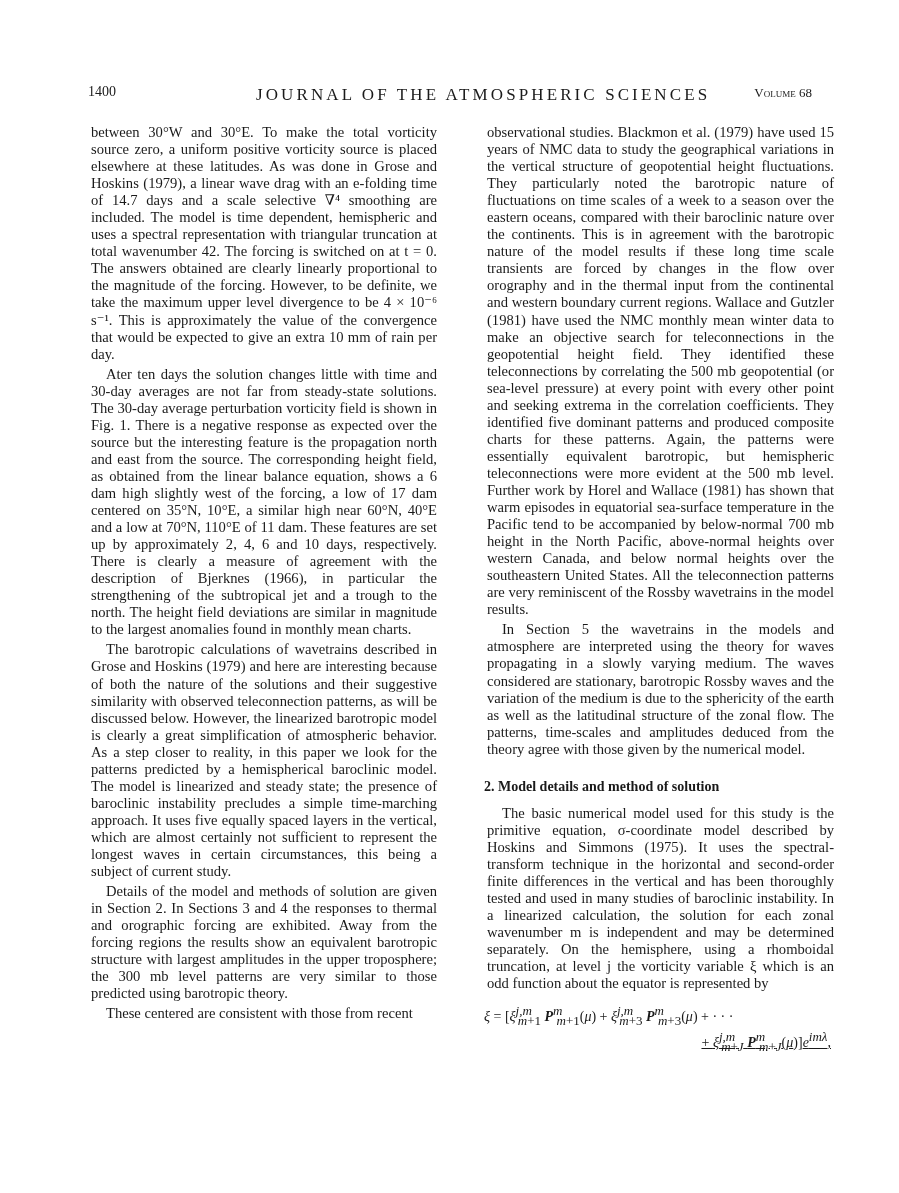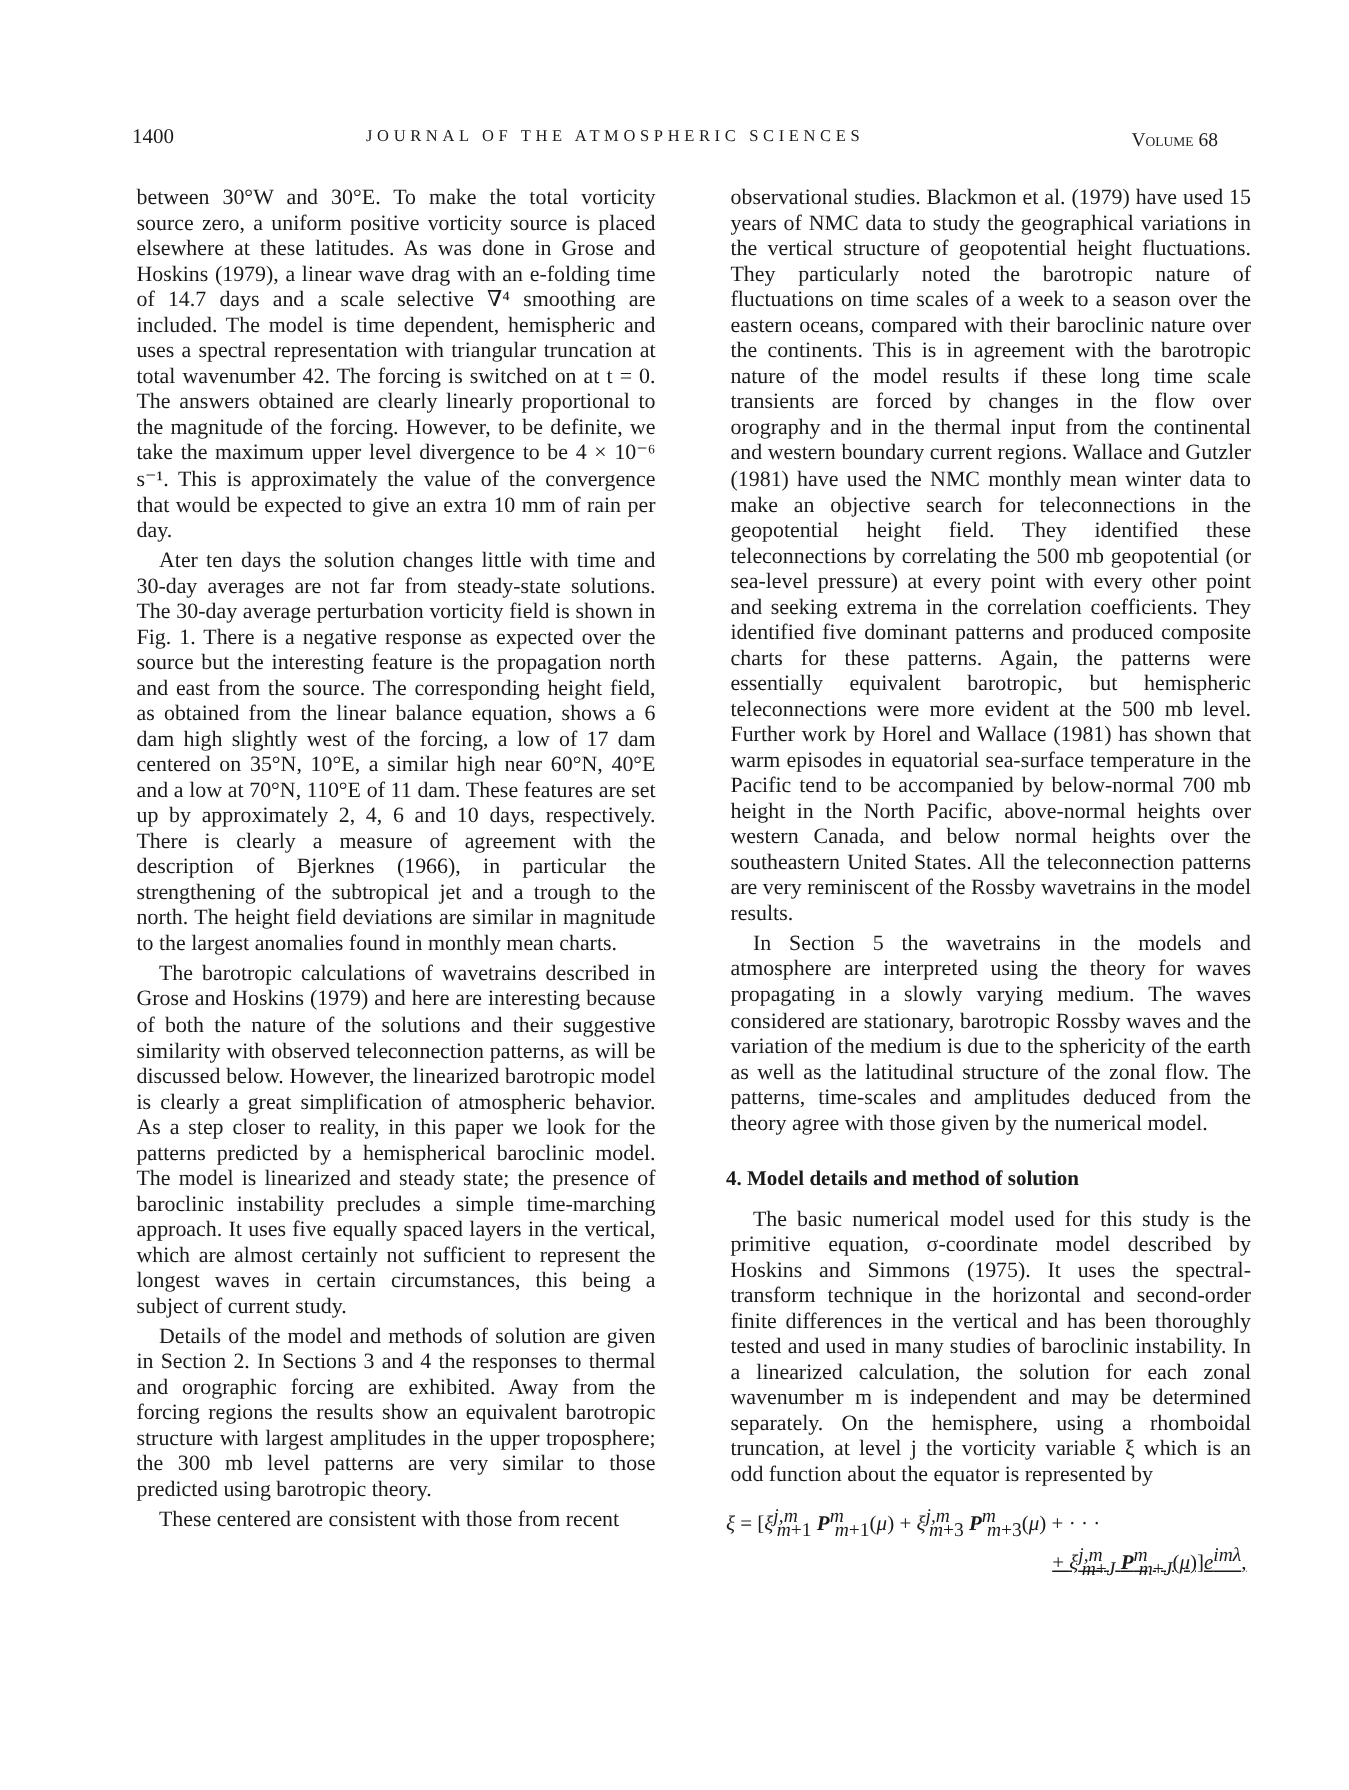--- a/index.html
+++ b/index.html
@@ -7,22 +7,22 @@
     width: 899px; height: 1193px; position: relative; overflow: hidden;
     font-family: "Liberation Serif", "DejaVu Serif", serif;
     color: #1a1a1a;
   }
   .header {
     position: absolute; top: 84px; left: 88px; width: 724px; height: 20px;
     font-size: 14px;
   }
   .page-num { position: absolute; left: 0; top: 0; }
   .journal {
-    position: absolute; left: 156px; top: 1px;
-    letter-spacing: 3.1px; font-size: 11px;
+    position: absolute; left: 168px; top: 1px;
+    letter-spacing: 3.1px; font-size: 17px;
   }
   .volume {
     position: absolute; right: 0; top: 1px; font-size: 13px;
     font-variant: small-caps;
   }
   .col {
     position: absolute; top: 121px; width: 352px;
     font-size: 14.6px; line-height: 17.05px;
     text-align: justify; hyphens: manual;
   }
@@ -55,21 +55,21 @@
   <p class="noindent">between 30°W and 30°E. To make the total vorticity source zero, a uniform positive vorticity source is placed elsewhere at these latitudes. As was done in Grose and Hoskins (1979), a linear wave drag with an e-folding time of 14.7 days and a scale selective ∇⁴ smoothing are included. The model is time dependent, hemispheric and uses a spectral representation with triangular truncation at total wavenumber 42. The forcing is switched on at t = 0. The answers obtained are clearly linearly proportional to the magnitude of the forcing. However, to be definite, we take the maximum upper level divergence to be 4 × 10⁻⁶ s⁻¹. This is approximately the value of the convergence that would be expected to give an extra 10 mm of rain per day.</p>
   <p>Ater ten days the solution changes little with time and 30-day averages are not far from steady-state solutions. The 30-day average perturbation vorticity field is shown in Fig. 1. There is a negative response as expected over the source but the interesting feature is the propagation north and east from the source. The corresponding height field, as obtained from the linear balance equation, shows a 6 dam high slightly west of the forcing, a low of 17 dam centered on 35°N, 10°E, a similar high near 60°N, 40°E and a low at 70°N, 110°E of 11 dam. These features are set up by approximately 2, 4, 6 and 10 days, respectively. There is clearly a measure of agreement with the description of Bjerknes (1966), in particular the strengthening of the subtropical jet and a trough to the north. The height field deviations are similar in magnitude to the largest anomalies found in monthly mean charts.</p>
   <p>The barotropic calculations of wavetrains described in Grose and Hoskins (1979) and here are interesting because of both the nature of the solutions and their suggestive similarity with observed teleconnection patterns, as will be discussed below. However, the linearized barotropic model is clearly a great simplification of atmospheric behavior. As a step closer to reality, in this paper we look for the patterns predicted by a hemispherical baroclinic model. The model is linearized and steady state; the presence of baroclinic instability precludes a simple time-marching approach. It uses five equally spaced layers in the vertical, which are almost certainly not sufficient to represent the longest waves in certain circumstances, this being a subject of current study.</p>
   <p>Details of the model and methods of solution are given in Section 2. In Sections 3 and 4 the responses to thermal and orographic forcing are exhibited. Away from the forcing regions the results show an equivalent barotropic structure with largest amplitudes in the upper troposphere; the 300 mb level patterns are very similar to those predicted using barotropic theory.</p>
   <p style="text-align:left">These centered are consistent with those from recent</p>
 </div>
 
 <div class="col right">
   <p class="noindent">observational studies. Blackmon et al. (1979) have used 15 years of NMC data to study the geographical variations in the vertical structure of geopotential height fluctuations. They particularly noted the barotropic nature of fluctuations on time scales of a week to a season over the eastern oceans, compared with their baroclinic nature over the continents. This is in agreement with the barotropic nature of the model results if these long time scale transients are forced by changes in the flow over orography and in the thermal input from the continental and western boundary current regions. Wallace and Gutzler (1981) have used the NMC monthly mean winter data to make an objective search for teleconnections in the geopotential height field. They identified these teleconnections by correlating the 500 mb geopotential (or sea-level pressure) at every point with every other point and seeking extrema in the correlation coefficients. They identified five dominant patterns and produced composite charts for these patterns. Again, the patterns were essentially equivalent barotropic, but hemispheric teleconnections were more evident at the 500 mb level. Further work by Horel and Wallace (1981) has shown that warm episodes in equatorial sea-surface temperature in the Pacific tend to be accompanied by below-normal 700 mb height in the North Pacific, above-normal heights over western Canada, and below normal heights over the southeastern United States. All the teleconnection patterns are very reminiscent of the Rossby wavetrains in the model results.</p>
   <p>In Section 5 the wavetrains in the models and atmosphere are interpreted using the theory for waves propagating in a slowly varying medium. The waves considered are stationary, barotropic Rossby waves and the variation of the medium is due to the sphericity of the earth as well as the latitudinal structure of the zonal flow. The patterns, time-scales and amplitudes deduced from the theory agree with those given by the numerical model.</p>
-  <div class="section-heading">4. Model details and method of solution</div>
+  <div class="section-heading">2. Model details and method of solution</div>
   <p>The basic numerical model used for this study is the primitive equation, σ-coordinate model described by Hoskins and Simmons (1975). It uses the spectral-transform technique in the horizontal and second-order finite differences in the vertical and has been thoroughly tested and used in many studies of baroclinic instability. In a linearized calculation, the solution for each zonal wavenumber m is independent and may be determined separately. On the hemisphere, using a rhomboidal truncation, at level j the vorticity variable ξ which is an odd function about the equator is represented by</p>
   <div class="eq">
     <div class="row1">
       <i>ξ</i> = [<i>ξ</i><sup><i>j,m</i></sup><sub style="margin-left:-14px"><i>m</i>+1</sub> <b><i>P</i></b><sup><i>m</i></sup><sub style="margin-left:-6px"><i>m</i>+1</sub>(<i>μ</i>) + <i>ξ</i><sup><i>j,m</i></sup><sub style="margin-left:-14px"><i>m</i>+3</sub> <b><i>P</i></b><sup><i>m</i></sup><sub style="margin-left:-6px"><i>m</i>+3</sub>(<i>μ</i>) + · · ·
     </div>
     <div class="row2">
       + <i>ξ</i><sup><i>j,m</i></sup><sub style="margin-left:-14px"><i>m</i>+<i>J</i></sub> <b><i>P</i></b><sup><i>m</i></sup><sub style="margin-left:-6px"><i>m</i>+<i>J</i></sub>(<i>μ</i>)]<i>e</i><sup><i>imλ</i></sup>,
     </div>
   </div>
 </div>

